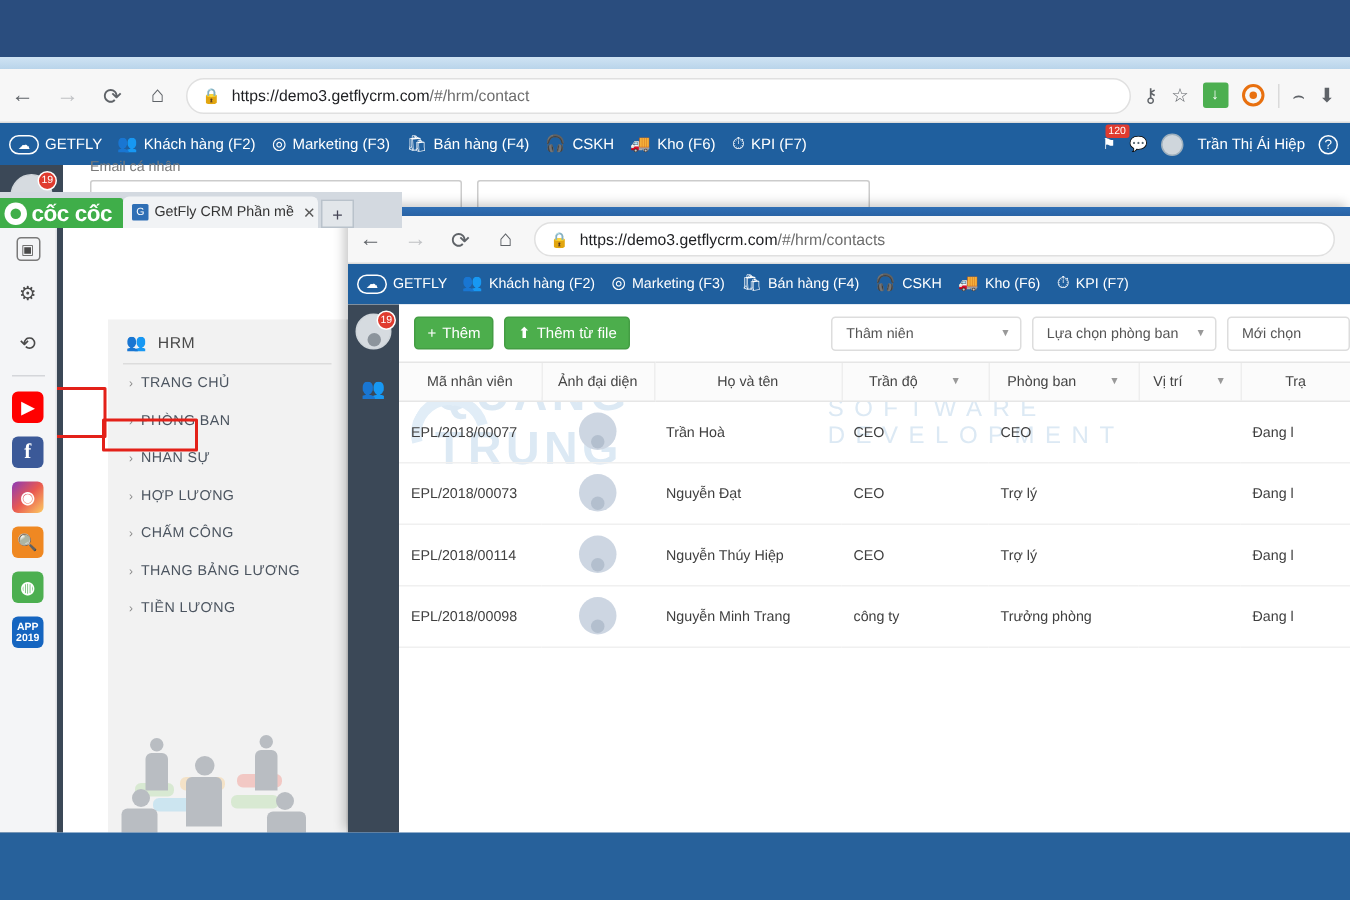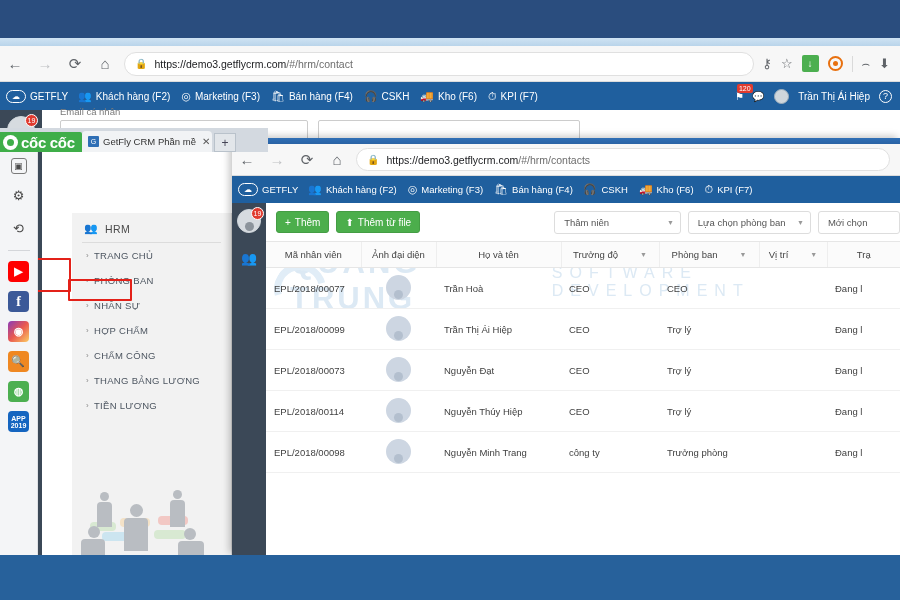--- a/index.html
+++ b/index.html
@@ -288,21 +288,21 @@
     <div class="hrm-item">
       <span class="chev">›</span>
       <span>PHÒNG BAN</span>
     </div>
     <div class="hrm-item">
       <span class="chev">›</span>
       <span>NHÂN SỰ</span>
     </div>
     <div class="hrm-item">
       <span class="chev">›</span>
-      <span>HỢP CHẤM</span>
+      <span>HỢP LƯƠNG</span>
     </div>
     <div class="hrm-item">
       <span class="chev">›</span>
       <span>CHẤM CÔNG</span>
     </div>
     <div class="hrm-item">
       <span class="chev">›</span>
       <span>THANG BẢNG LƯƠNG</span>
     </div>
     <div class="hrm-item">
@@ -463,21 +463,21 @@
                     <span>Ảnh đại diện</span>
                   </div>
                 </th>
               <th style="width:125px;">
                   <div class="th-in">
                     <span>Họ và tên</span>
                   </div>
                 </th>
               <th style="width:98px;">
                   <div class="th-in">
-                    <span>Trưởng độ</span>
+                    <span>Trần độ</span>
                     <span class="caret">▼</span>
                   </div>
                 </th>
               <th style="width:100px;">
                   <div class="th-in">
                     <span>Phòng ban</span>
                     <span class="caret">▼</span>
                   </div>
                 </th>
               <th style="width:68px;">
@@ -495,31 +495,20 @@
           </thead>
           <tbody>
             <tr>
               <td>EPL/2018/00077</td>
               <td class="td-avatar"><span class="emp-av">
                     <span class="emp-head"></span>
                   </span></td>
               <td>Trần Hoà</td>
               <td>CEO</td>
               <td>CEO</td>
-              <td></td>
-              <td>Đang l</td>
-            </tr>
-            <tr>
-              <td>EPL/2018/00099</td>
-              <td class="td-avatar"><span class="emp-av">
-                    <span class="emp-head"></span>
-                  </span></td>
-              <td>Trần Thị Ái Hiệp</td>
-              <td>CEO</td>
-              <td>Trợ lý</td>
               <td></td>
               <td>Đang l</td>
             </tr>
             <tr>
               <td>EPL/2018/00073</td>
               <td class="td-avatar"><span class="emp-av">
                     <span class="emp-head"></span>
                   </span></td>
               <td>Nguyễn Đạt</td>
               <td>CEO</td>

